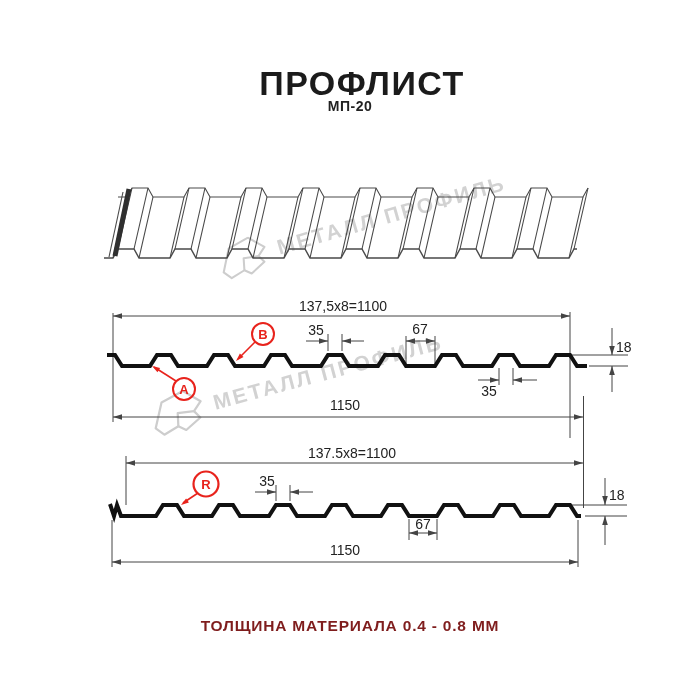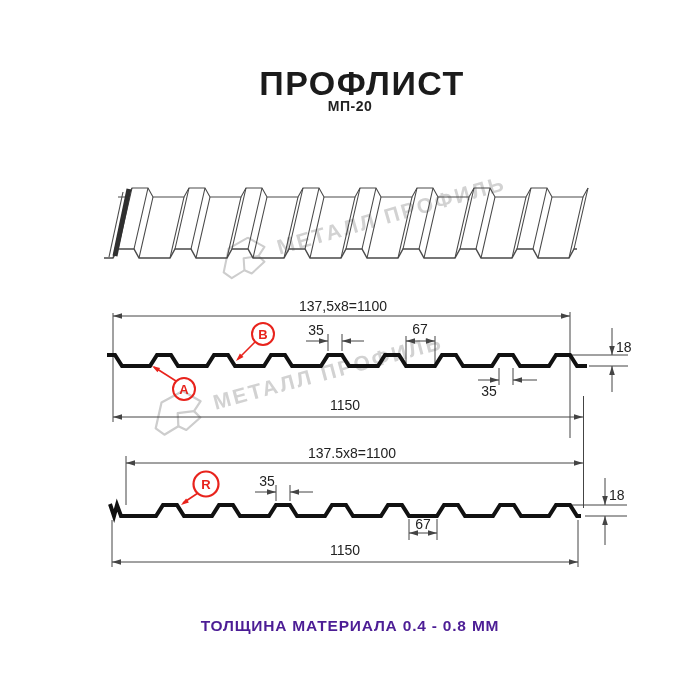--- a/index.html
+++ b/index.html
@@ -10,21 +10,21 @@
   .title{
     position:absolute;top:52px;left:0;width:700px;text-align:center;
     font-size:34px;font-weight:800;letter-spacing:1.5px;color:#1b1b1b;margin:12px;
   }
   .subtitle{
     position:absolute;top:98px;left:0;width:700px;text-align:center;
     font-size:14px;font-weight:700;letter-spacing:0.5px;color:#222;
   }
   .footer{
     position:absolute;top:617px;left:0;width:700px;text-align:center;
-    font-size:15.5px;font-weight:600;letter-spacing:0.8px;color:#4c1d95;
+    font-size:15.5px;font-weight:600;letter-spacing:0.8px;color:#7f1d1d;
   }
   .watermark{
     position:absolute;display:flex;align-items:center;gap:10px;
     transform-origin:left center;pointer-events:none;
   }
   .wm1{left:218px;top:246px;transform:rotate(-16deg);}
   .wm2{left:150px;top:399px;transform:rotate(-15deg);}
   .watermark .wm-text{
     font-size:21px;font-weight:700;letter-spacing:2.5px;color:#d2d2d2;white-space:nowrap;
   }

